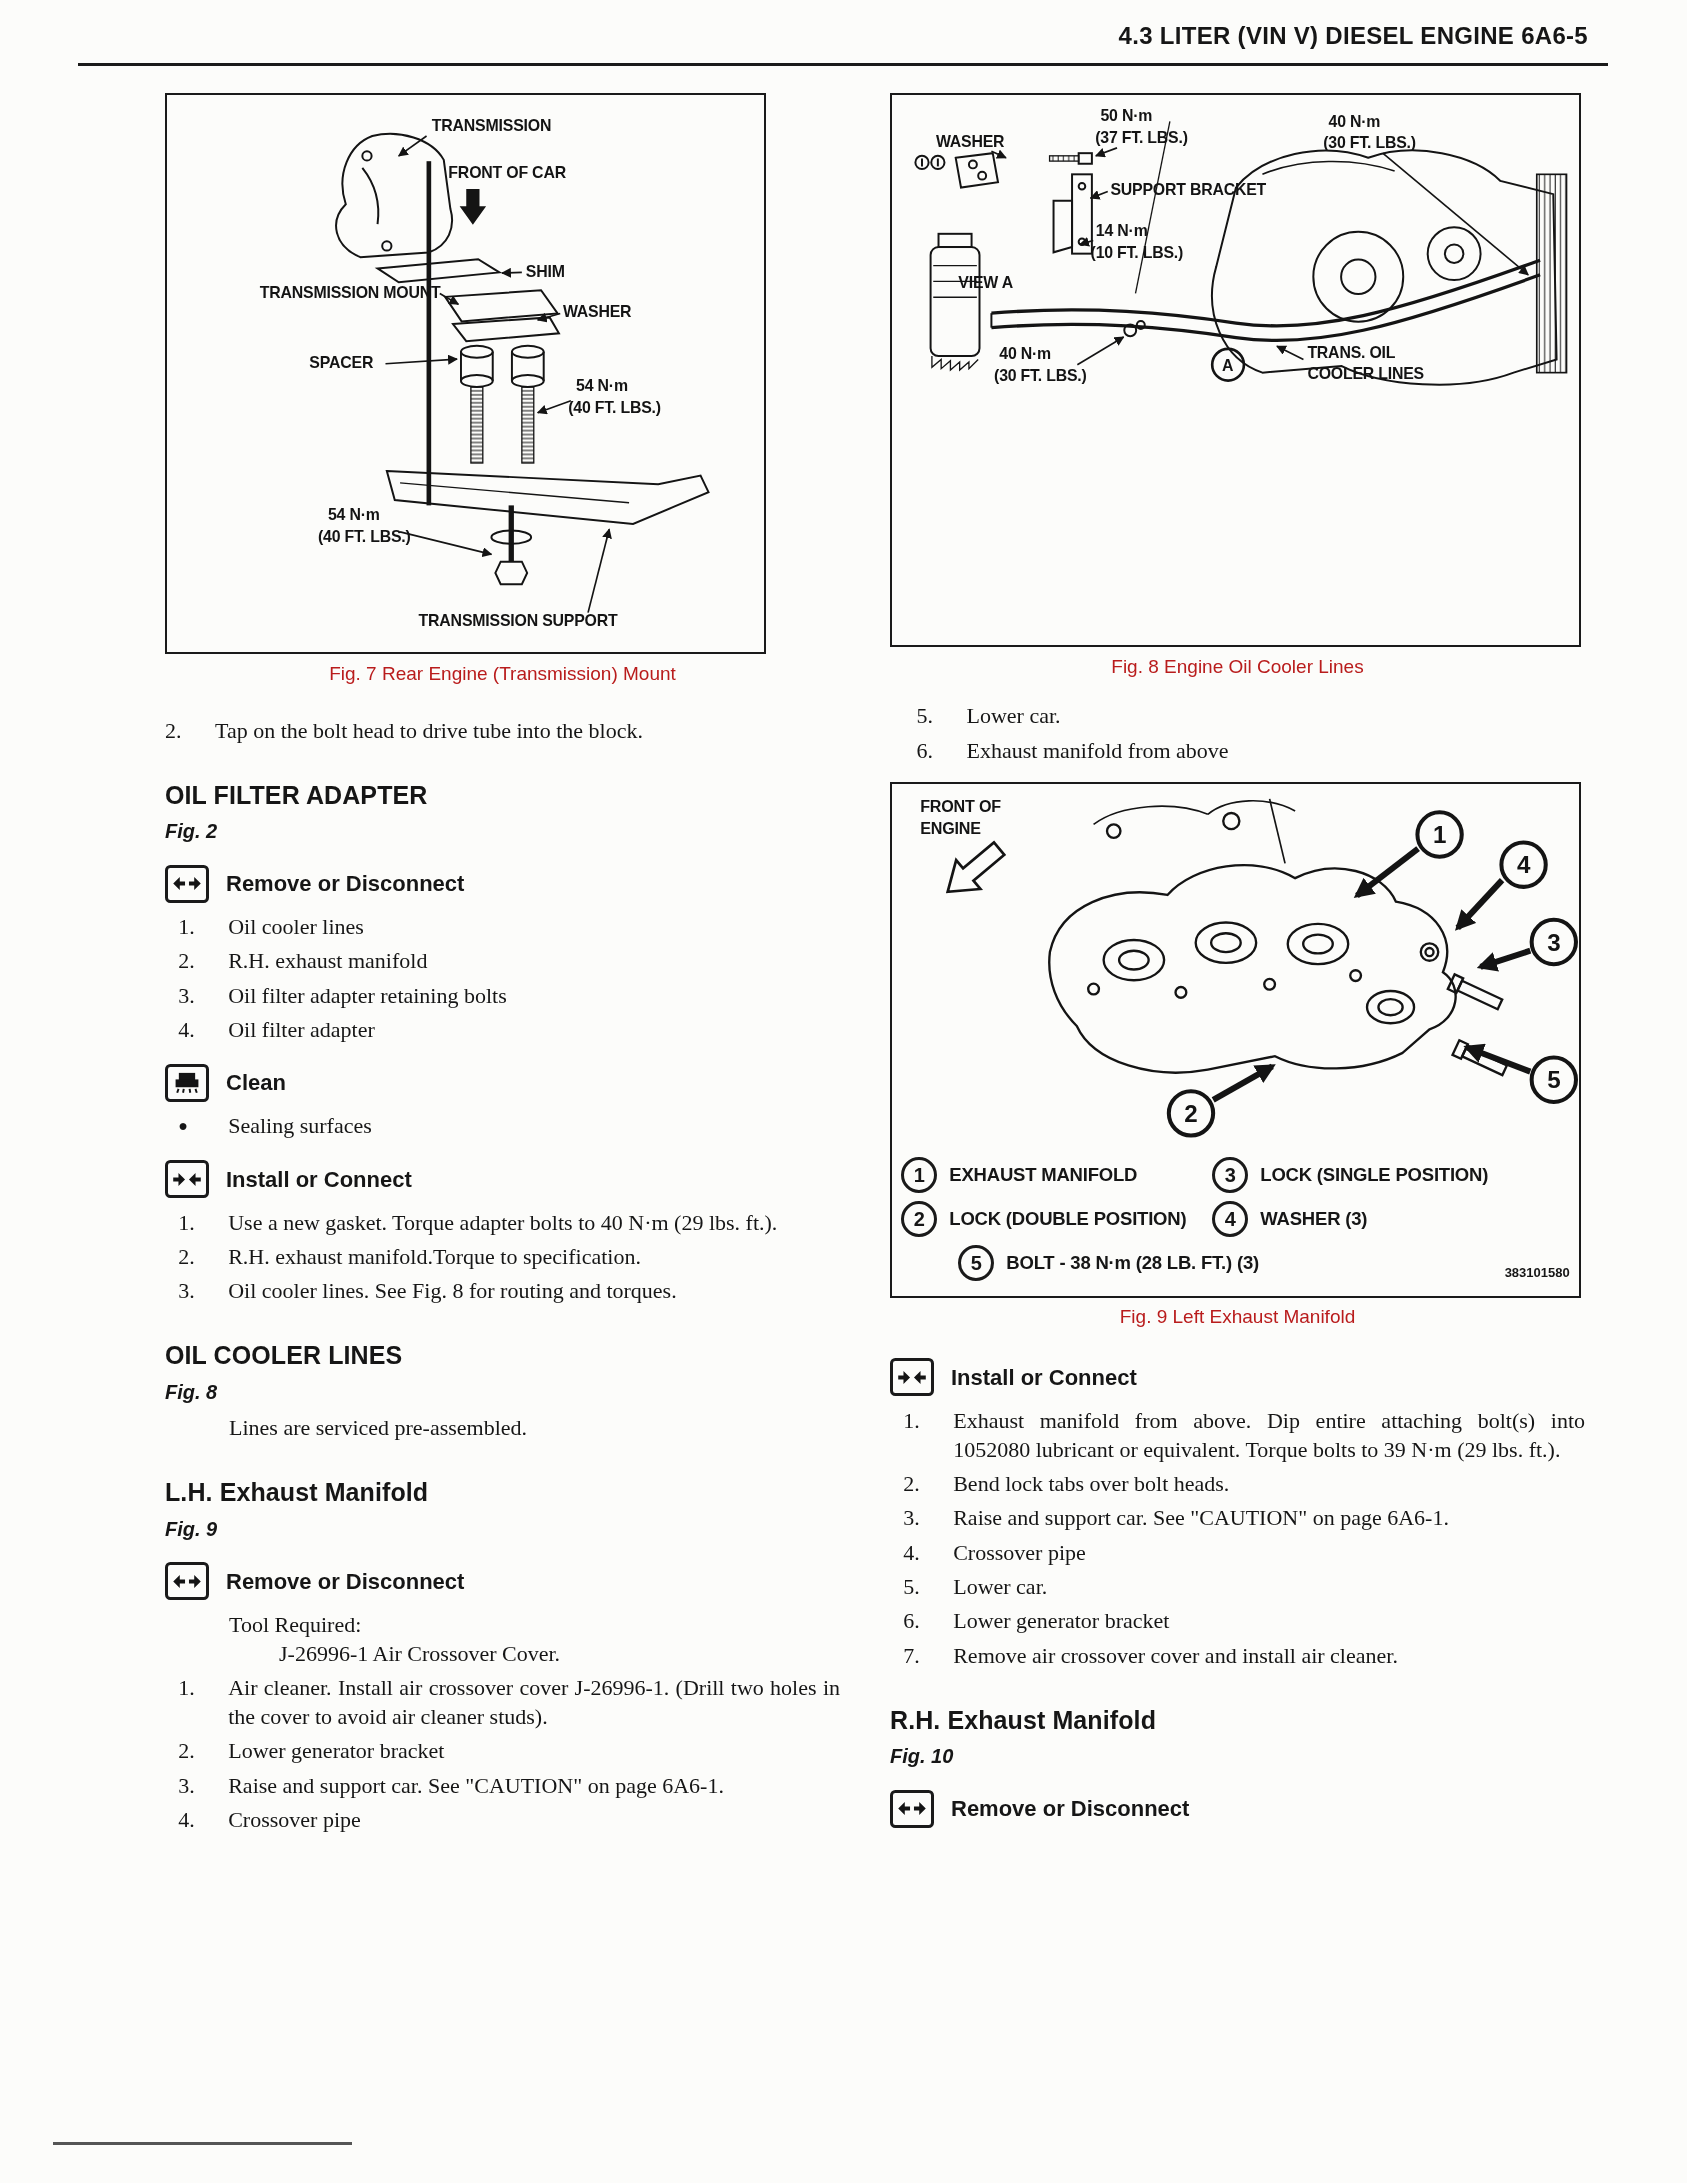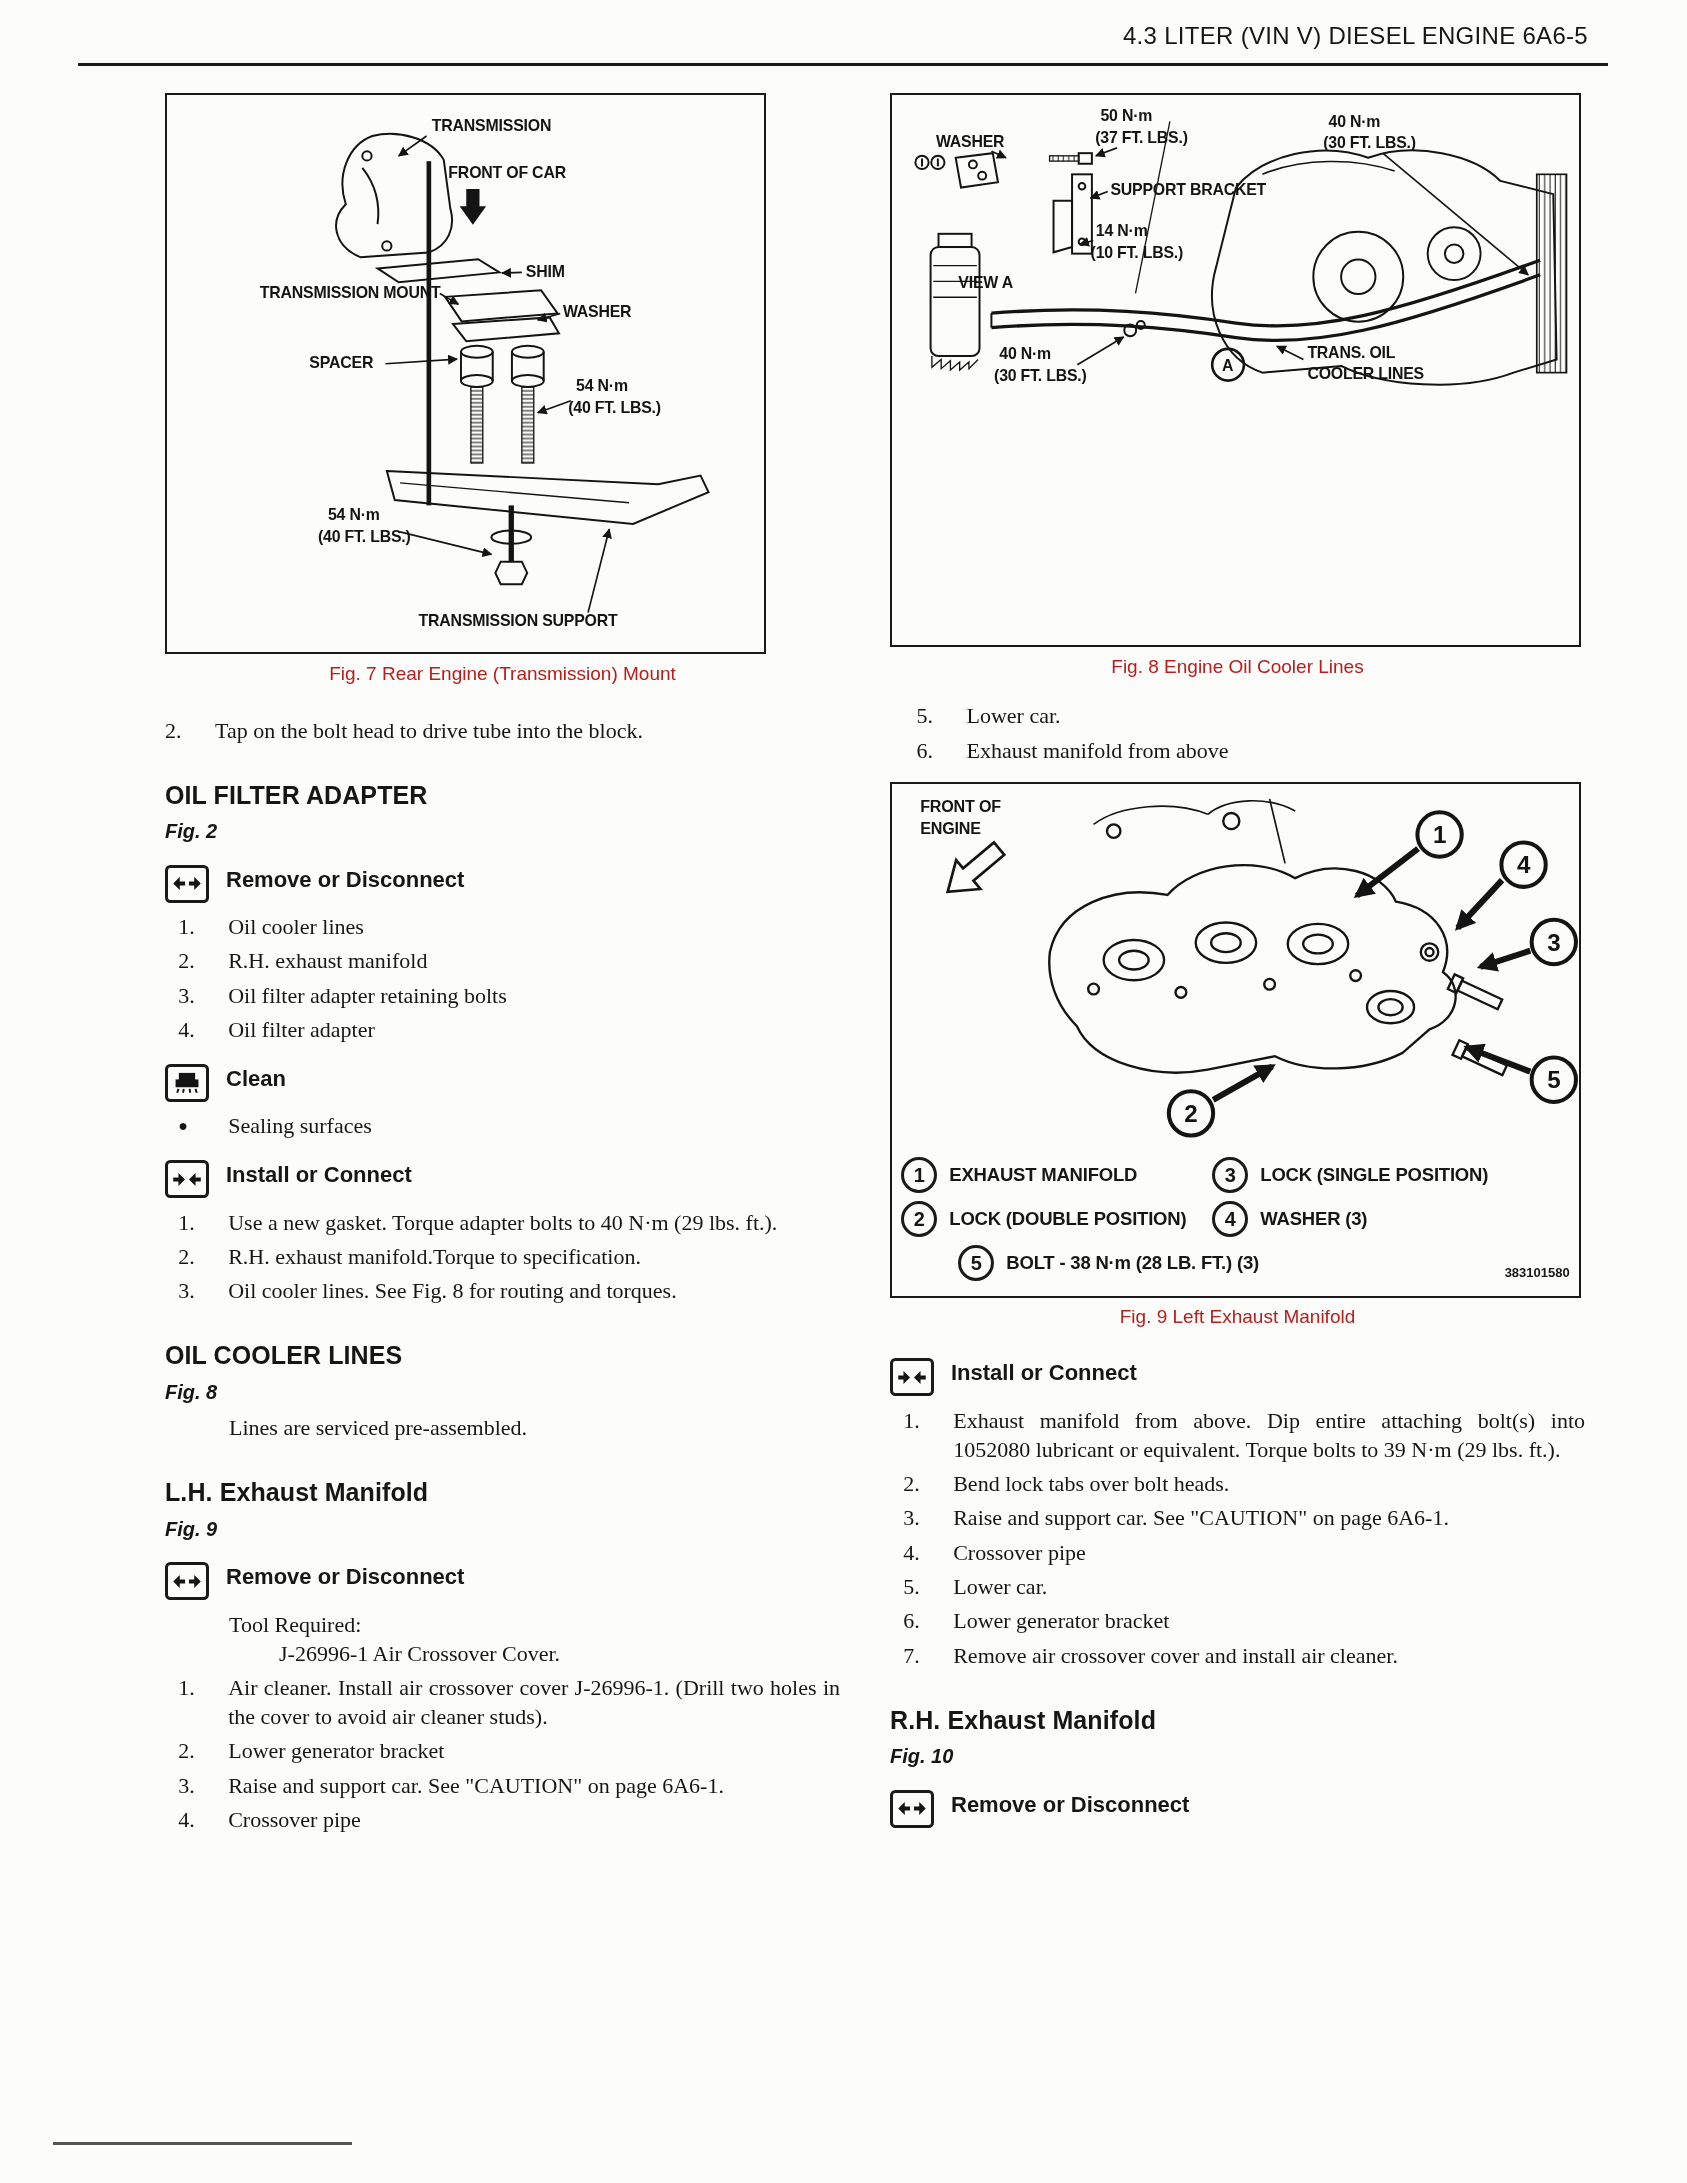--- a/index.html
+++ b/index.html
@@ -3,21 +3,21 @@
 <meta charset="utf-8">
 <style>
   html,body{margin:0;padding:0;}
   body{
     width:1687px;height:2183px;position:relative;background:#fcfcfa;color:#161616;
     font-family:"Liberation Serif",serif;font-size:22px;line-height:1.32;
     overflow:hidden;
   }
   .page-header-title{
     position:absolute;top:20px;right:99px;
-    font-family:"Liberation Sans",sans-serif;font-weight:normal;font-size:24px;
+    font-family:"Liberation Sans",sans-serif;font-weight:bold;font-size:24px;
     letter-spacing:0.3px;
   }
   .header-rule{position:absolute;top:63px;left:78px;width:1530px;height:2.6px;background:#1a1a1a;}
   .col{position:absolute;top:93px;}
   .col-left{left:165px;width:675px;}
   .col-right{left:890px;width:695px;}
   .figure-box{border:2.6px solid #1a1a1a;background:#fcfcfa;box-sizing:border-box;}
   .caption{
     text-align:center;font-family:"Liberation Sans",sans-serif;font-size:19px;
     margin-top:6.6px;color:#b91c1c;
@@ -26,21 +26,21 @@
   svg text{font-family:"Liberation Sans",sans-serif;font-size:24px;font-weight:700;fill:#141414;letter-spacing:-0.3px;}
   svg .big-num{font-size:36px;font-weight:bold;}
   .heading1{
     font-family:"Liberation Sans",sans-serif;font-weight:bold;font-size:25px;
     margin:34px 0 4px 0;letter-spacing:0.1px;
   }
   .figref{
     font-family:"Liberation Sans",sans-serif;font-weight:bold;font-style:italic;
     font-size:20px;margin:6.6px 0 5.3px 0;
   }
-  .op-row{display:flex;align-items:flex-start;gap:17px;margin:20px 0 9.3px 0;}
+  .op-row{display:flex;align-items:center;gap:17px;margin:20px 0 9.3px 0;}
   .op-icon{
     flex:0 0 auto;width:44px;height:38px;border:3.3px solid #1a1a1a;border-radius:5.3px;
     display:flex;align-items:center;justify-content:center;background:#fcfcfa;box-sizing:border-box;
   }
   .op-label{font-family:"Liberation Sans",sans-serif;font-weight:bold;font-size:22px;}
   .li{display:flex;margin:5.3px 0;}
   .li .n{flex:0 0 50px;}
   .li .t{flex:1;text-align:justify;}
   .list{padding-left:13.2px;}
   .bullet .n{font-size:16px;padding-top:4px;}

